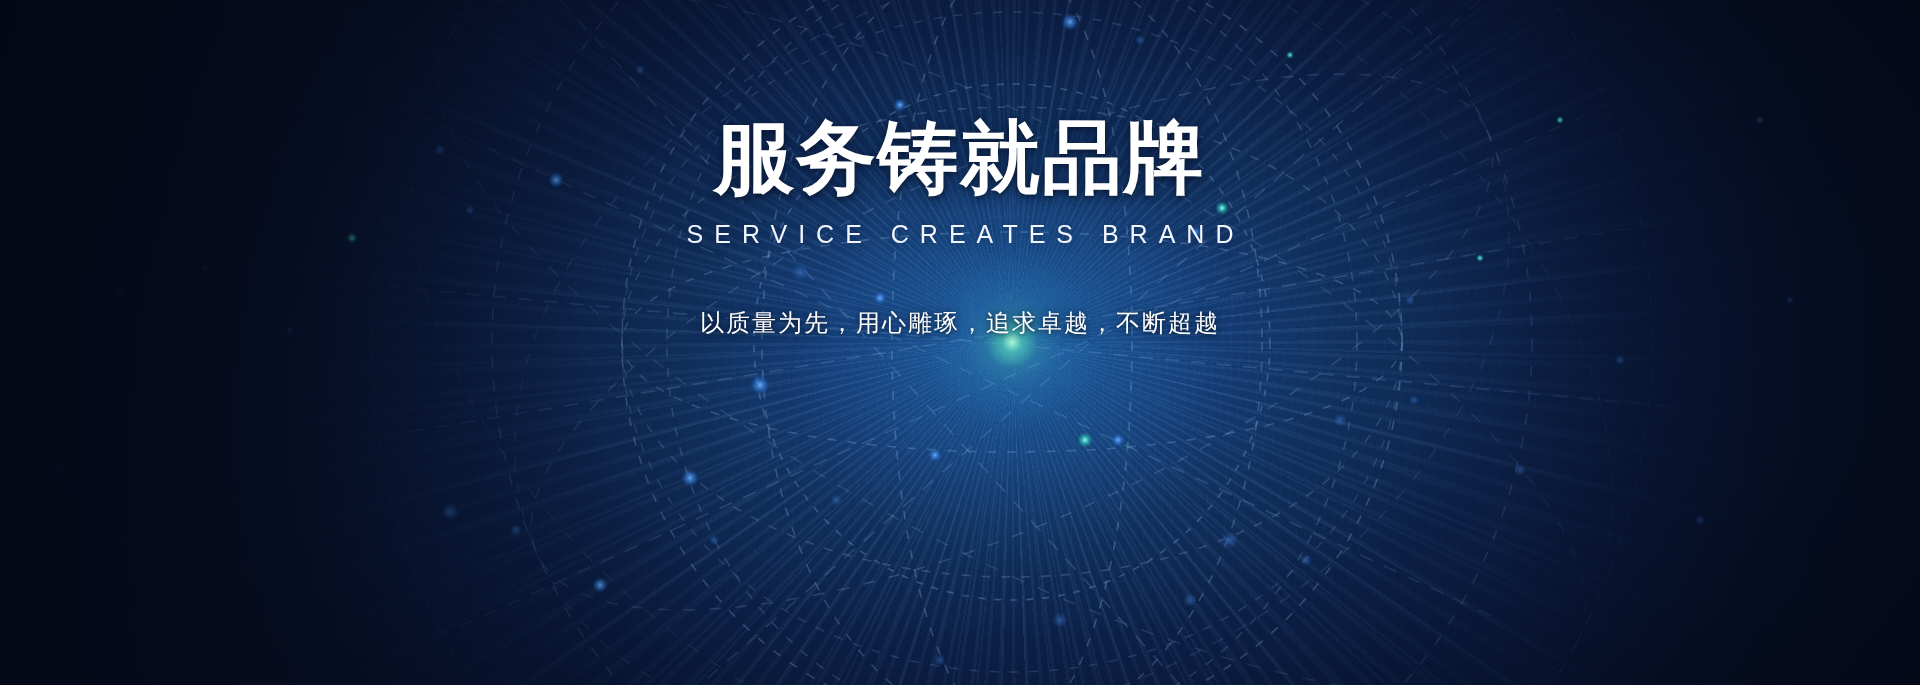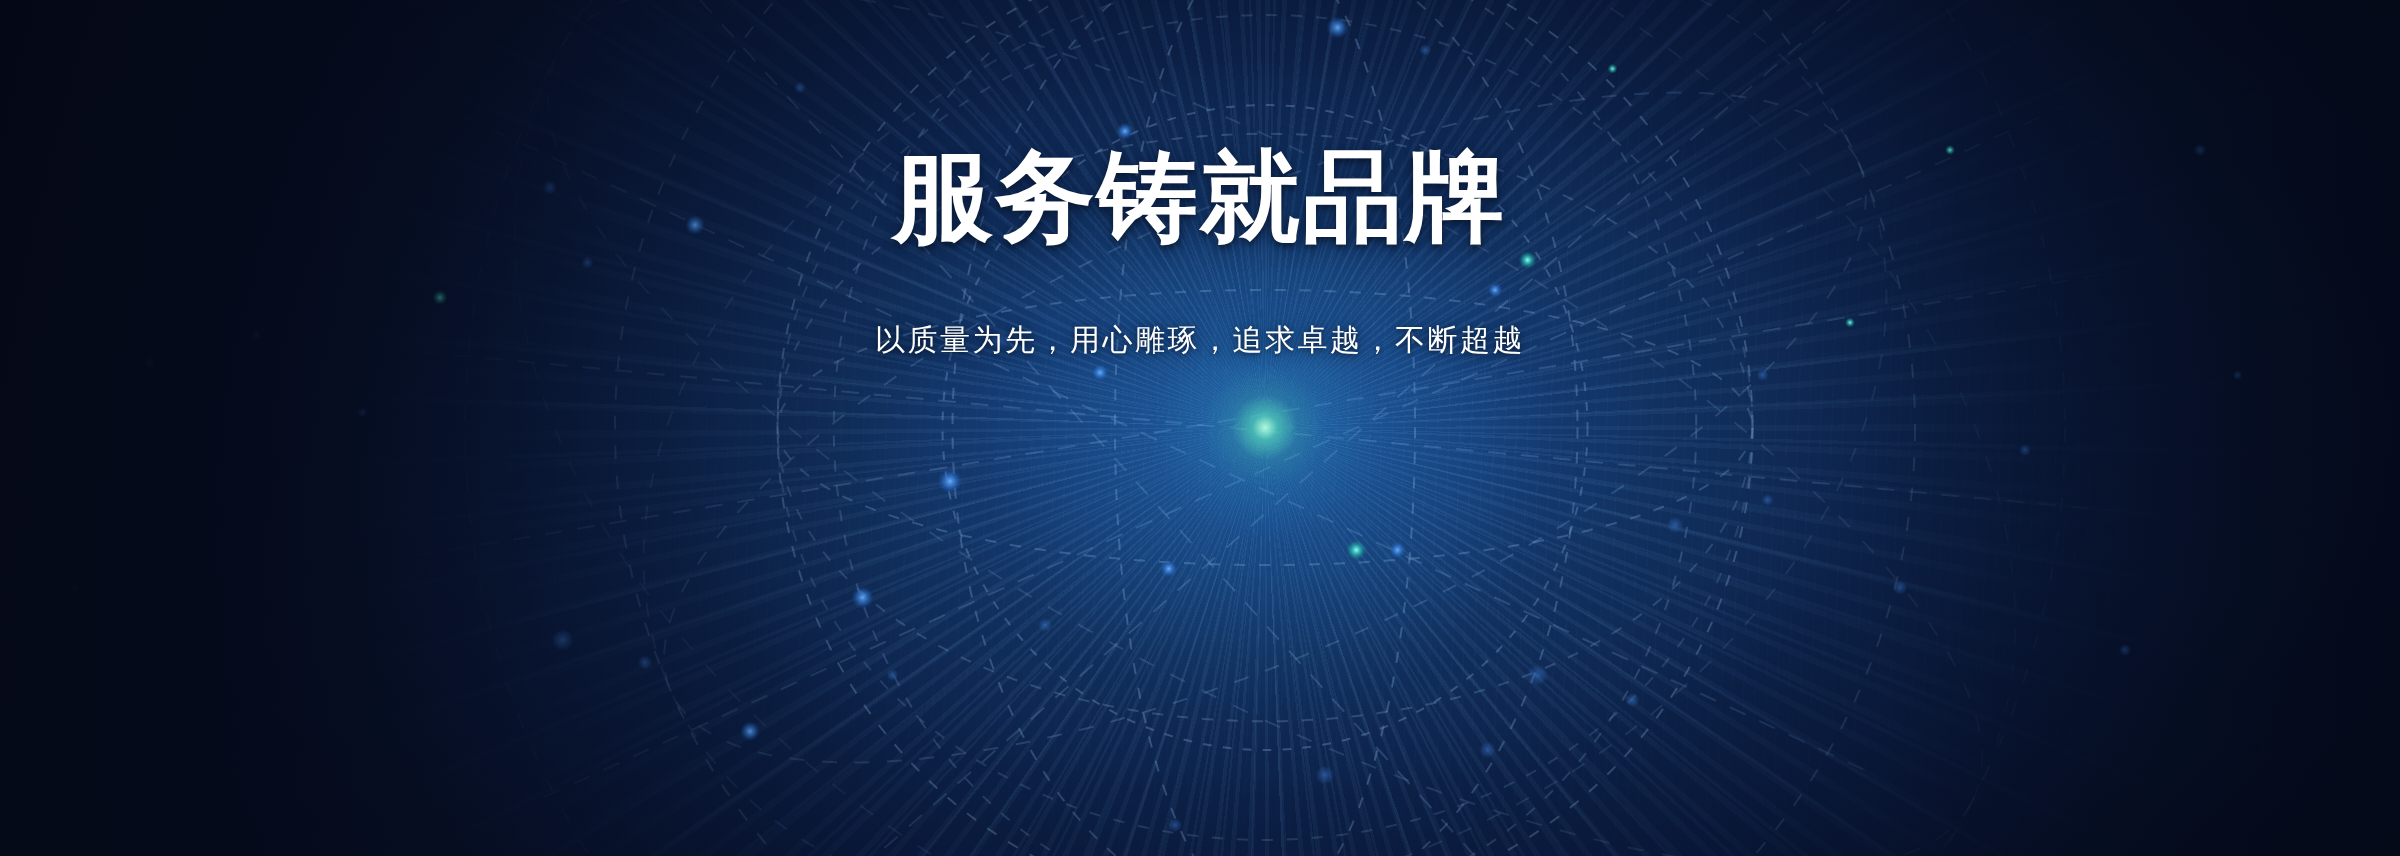--- a/index.html
+++ b/index.html
@@ -268,16 +268,17 @@
         <circle cx="1560" cy="120" r="4" fill="url(#dotCyan)"></circle>
       </g>
     </svg>
   </div>
 
   <div class="layer" id="bg-vignette"></div>
   <div class="layer" id="bg-corner-dark"></div>
 
   <div id="content">
     <div id="headline">服务铸就品牌</div>
+    <div id="subhead">SERVICE CREATES BRAND</div>
     <div id="tagline">以质量为先，用心雕琢，追求卓越，不断超越</div>
   </div>
 
 </div>
 
 </body></html>

